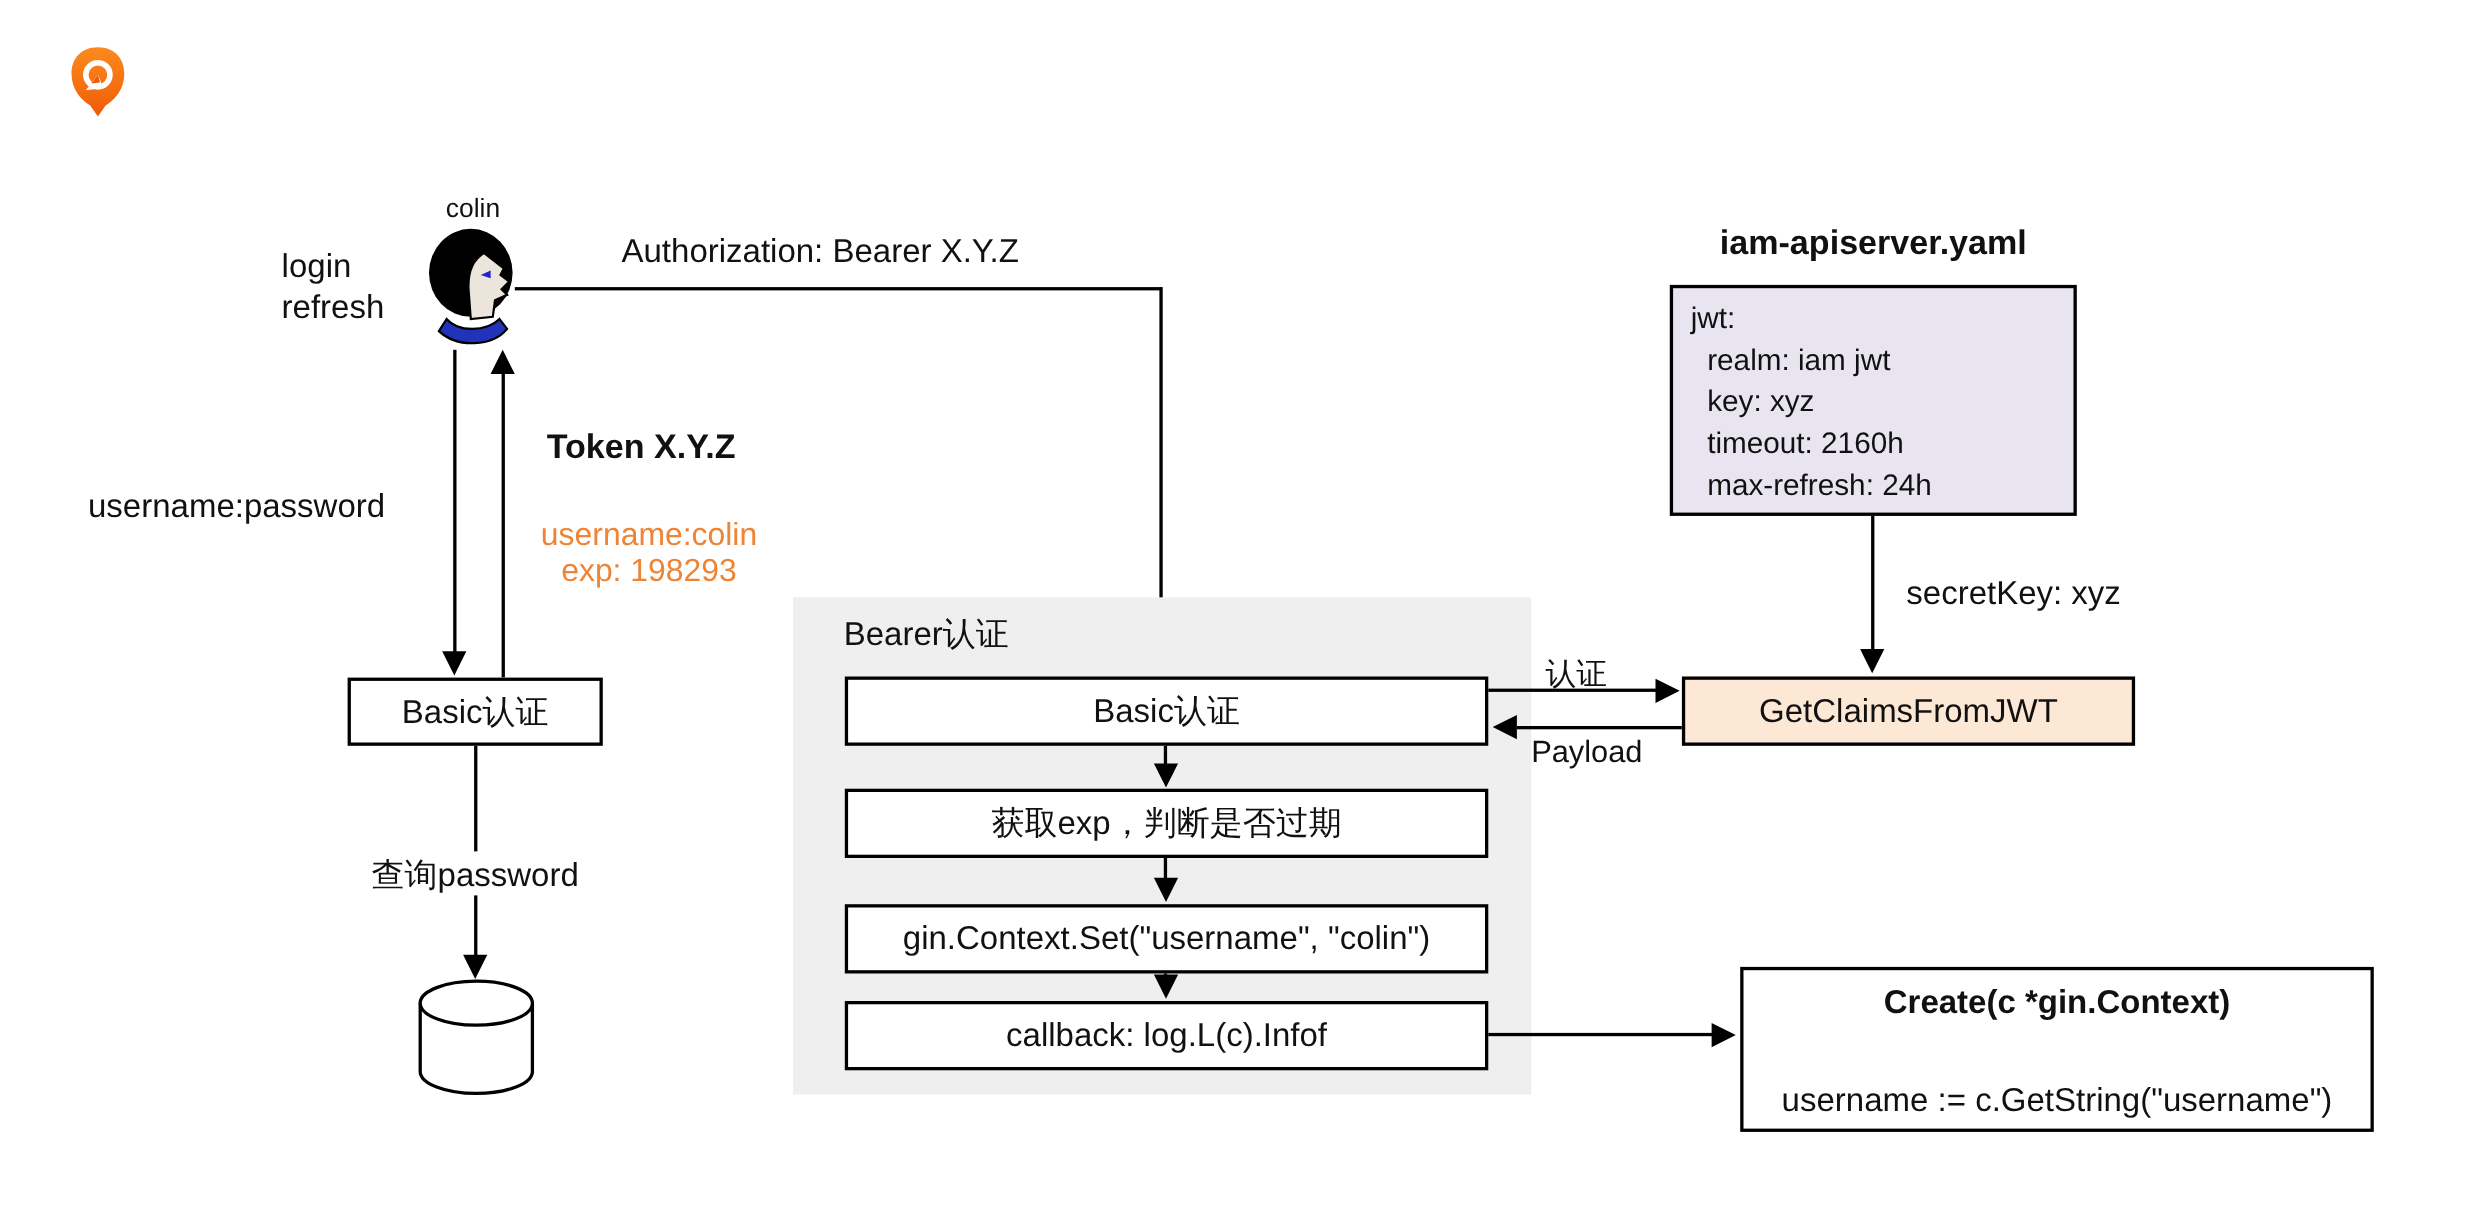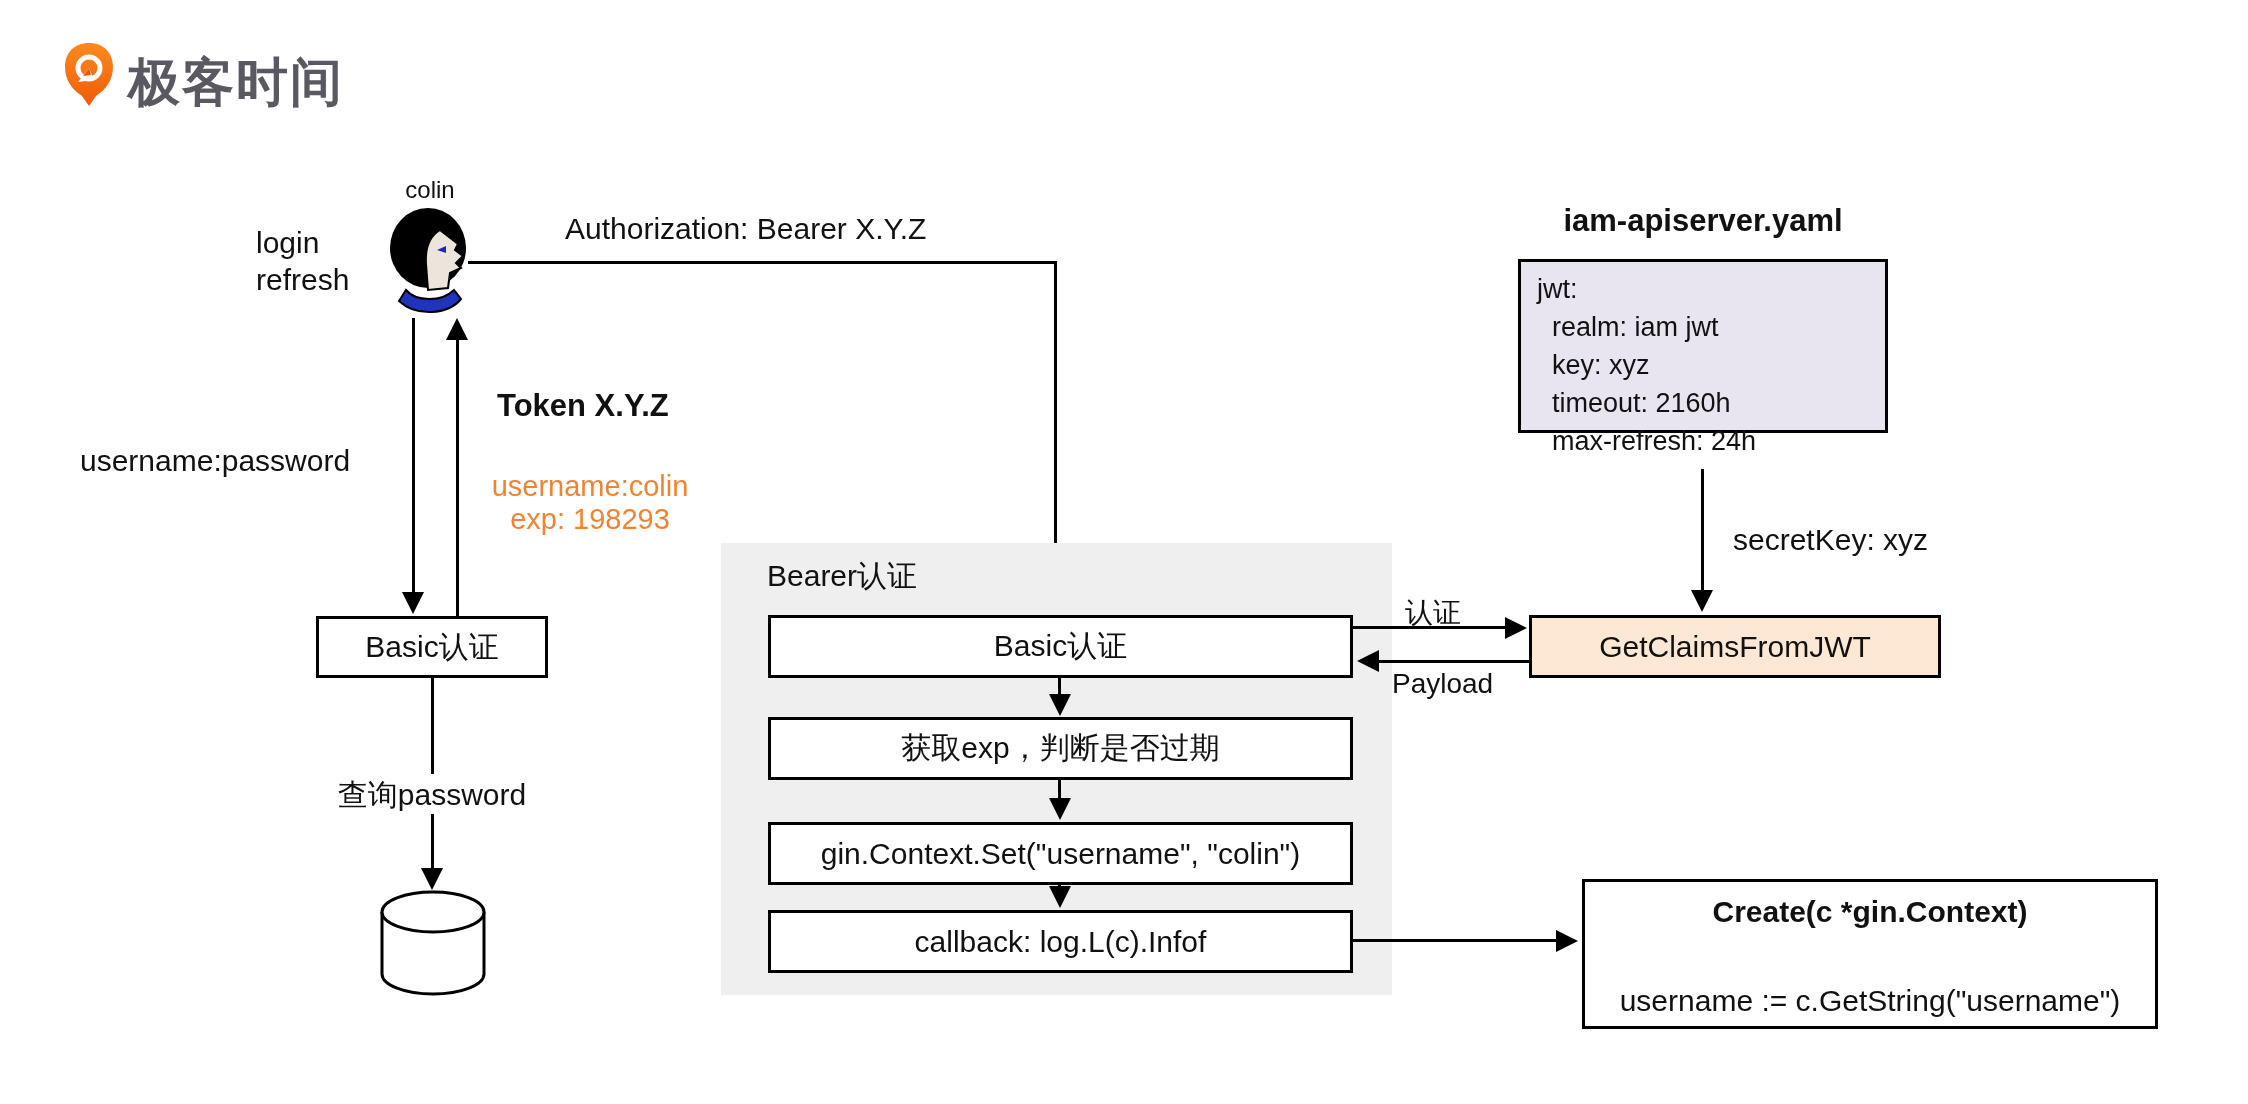--- a/index.html
+++ b/index.html
@@ -33,21 +33,20 @@
           <stop offset="0" stop-color="#fc8a1e"></stop>
             <stop offset="1" stop-color="#ef5b07"></stop>
         </linearGradient>
       </defs>
       <path d="M25,1 C10,1 1,11 1,25 C1,39 9,48 18,54 L25,64 L32,54 C41,48 49,39 49,25 C49,11 40,1 25,1 Z" fill="url(#lg)"></path>
       <circle cx="25" cy="26" r="11" fill="none" stroke="#fff" stroke-width="5"></circle>
       <path d="M25,26 L14,40 L30,38 Z" fill="#fff"></path>
       <path d="M25,26 L19,34 L27,33 Z" fill="#ef5b07"></path>
     </svg>
   </div>
-  <div class="txt" style="left:128px;top:48px;font-size:52px;font-weight:bold;color:#5a5860;letter-spacing:2px;">极客时间</div>
 
   <div class="txt center" style="left:380px;top:176px;width:100px;font-size:24px;">colin</div>
 
   <div class="abs" style="left:382px;top:206px;width:100px;height:115px;">
     <svg width="100" height="115" viewBox="0 0 100 115">
       <ellipse cx="46" cy="42" rx="38" ry="40" fill="#000"></ellipse>
       <path d="M58,24 L76,38 L73,44 L81,50 L74,57 L79,62 L68,67 L66,82 L46,84 L44,58 C43,42 48,30 58,24 Z" fill="#ece5dc" stroke="#000" stroke-width="2"></path>
       <path d="M64,40 L55,44 L64,47 Z" fill="#2222cc"></path>
       <path d="M24,84 C34,96 60,96 72,84 L79,93 C66,109 34,111 17,95 Z" fill="#2233bb" stroke="#000" stroke-width="2"></path>
     </svg>
@@ -111,21 +110,21 @@
   <div class="line" style="left:1353px;top:626px;width:154px;height:3px;"></div>
   <div class="tri tri-right" style="left:1505px;top:617px;"></div>
 
   <div class="tri tri-left" style="left:1357px;top:650px;"></div>
   <div class="line" style="left:1379px;top:660px;width:150px;height:3px;"></div>
   <div class="txt" style="left:1392px;top:668px;font-size:28px;">Payload</div>
 
   <div class="box" style="left:1529px;top:615px;width:412px;height:63px;background:#fce8d5;">GetClaimsFromJWT</div>
 
   <div class="txt bold center" style="left:1518px;top:203px;width:370px;font-size:31px;">iam-apiserver.yaml</div>
-  <div class="box" style="left:1518px;top:259px;width:370px;height:174px;background:#e8e5f1;
+  <div class="box" style="left:1518px;top:259px;width:370px;height:210px;background:#e8e5f1;
               flex-direction:column;align-items:flex-start;justify-content:flex-start;padding:8px 0 0 16px;">
     <div class="yaml-line">jwt:</div>
     <div class="yaml-line">  realm: iam jwt</div>
     <div class="yaml-line">  key: xyz</div>
     <div class="yaml-line">  timeout: 2160h</div>
     <div class="yaml-line">  max-refresh: 24h</div>
   </div>
 
   <div class="line" style="left:1701px;top:469px;width:3px;height:123px;"></div>
   <div class="tri tri-down" style="left:1691px;top:590px;"></div>

